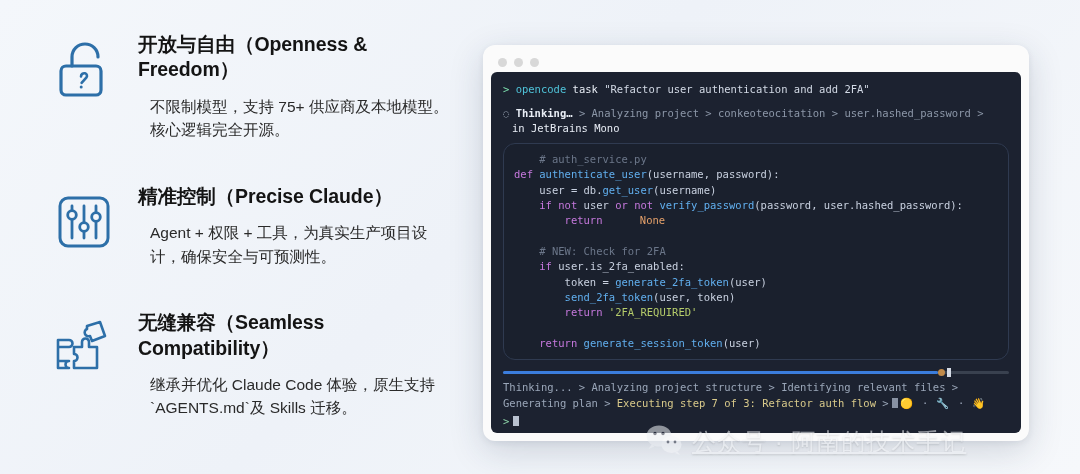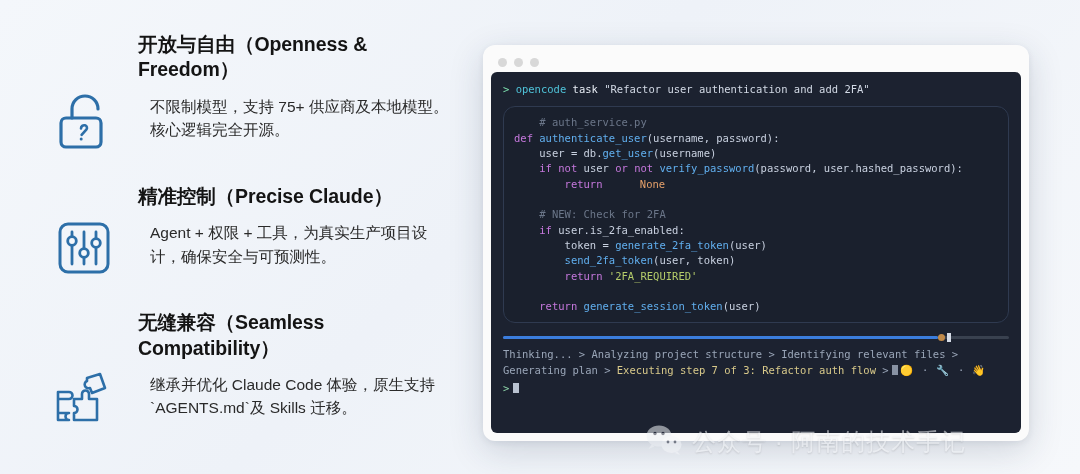--- a/index.html
+++ b/index.html
@@ -24,21 +24,21 @@
   .features {
     width: 470px;
     padding: 30px 0 0 52px;
     box-sizing: border-box;
     display: flex;
     flex-direction: column;
     gap: 28px;
   }
   .feature {
     display: flex;
-    align-items: flex-end;
+    align-items: flex-start;
     gap: 22px;
   }
   .feature-icon {
     flex: 0 0 auto;
     width: 64px;
     height: 64px;
     display: flex;
     align-items: center;
     justify-content: center;
     margin-top: 8px;
@@ -229,20 +229,21 @@
     align-items: center;
     gap: 9px;
     pointer-events: none;
     opacity: 0.55;
   }
   .wm-text {
     font-size: 24px;
     color: #f2f4f7;
     letter-spacing: 1px;
     text-shadow: 0 1px 2px rgba(0,0,0,0.25);
+    text-decoration: underline;
   }
 </style>
 </head>
 <body>
 
 <div class="page">
 
   <div class="features">
 
     <div class="feature">
@@ -304,20 +305,26 @@
 
       <div class="term-body">
 
         <div class="cmd-line">
           <span class="c-prompt">&gt;</span>
           <span class="c-cyan">opencode</span>
           <span class="c-white">task</span>
           <span class="c-str">"Refactor user authentication and add 2FA"</span>
         </div>
 
+        <div class="thinking-line">
+          <span class="spin">◌</span>
+          <span class="strong">Thinking…</span>
+          <span>&gt; Analyzing project &gt; conkeoteocitation &gt; user.hashed_password &gt;</span>
+          <span class="indent">in JetBrains Mono</span>
+        </div>
 
         <div class="code-block">
 <pre><span class="k-comment">    # auth_service.py</span>
 <span class="k-kw">def</span> <span class="k-fn">authenticate_user</span>(username, password):
     user = db.<span class="k-fn">get_user</span>(username)
     <span class="k-kw">if</span> <span class="k-op">not</span> user <span class="k-op">or</span> <span class="k-op">not</span> <span class="k-fn">verify_password</span>(password, user.hashed_password):
         <span class="k-kw">return</span> <span class="k-const">None</span>
 
     <span class="k-comment"># NEW: Check for 2FA</span>
     <span class="k-kw">if</span> user.is_2fa_enabled:

